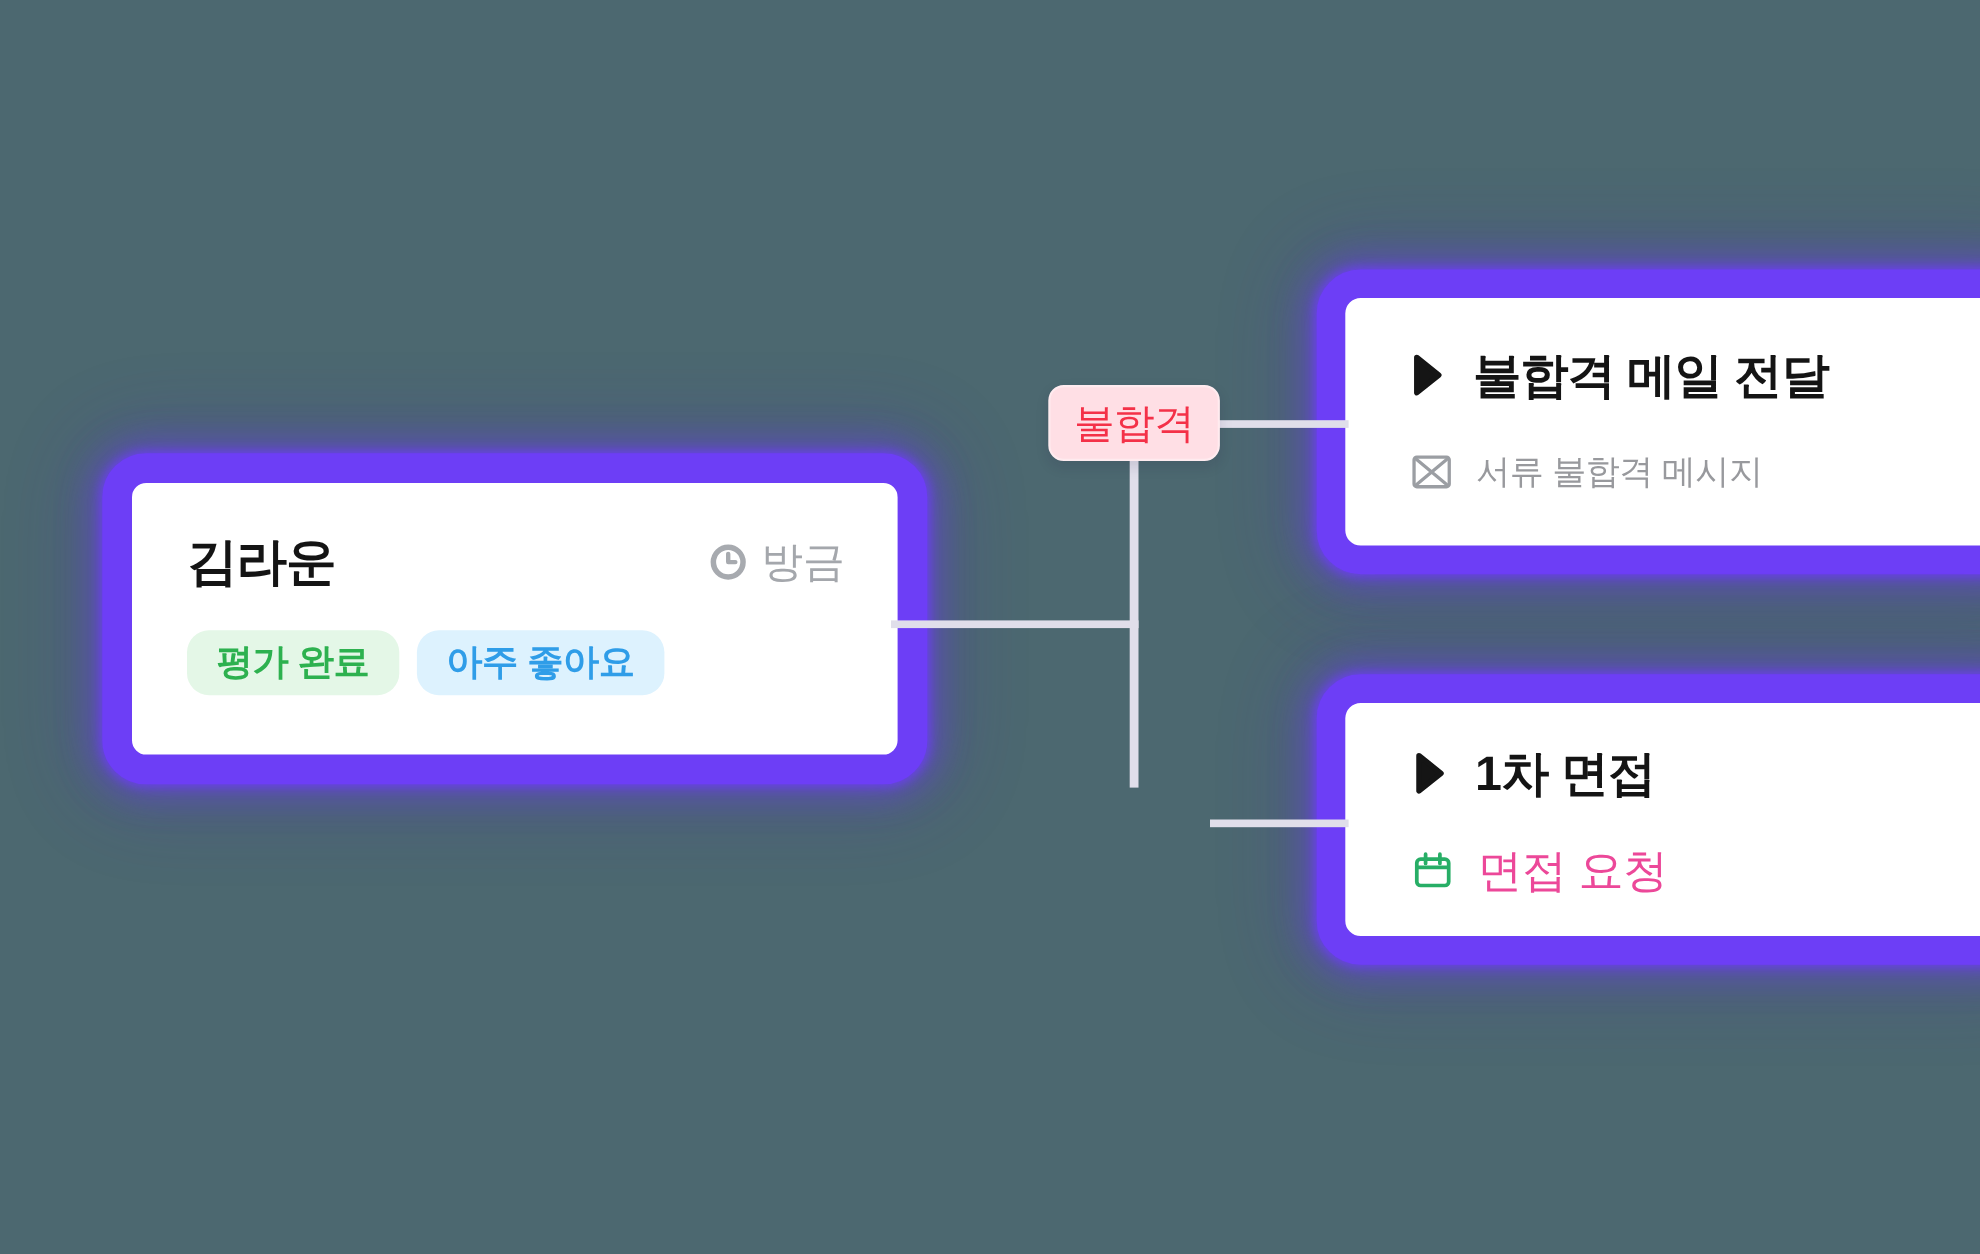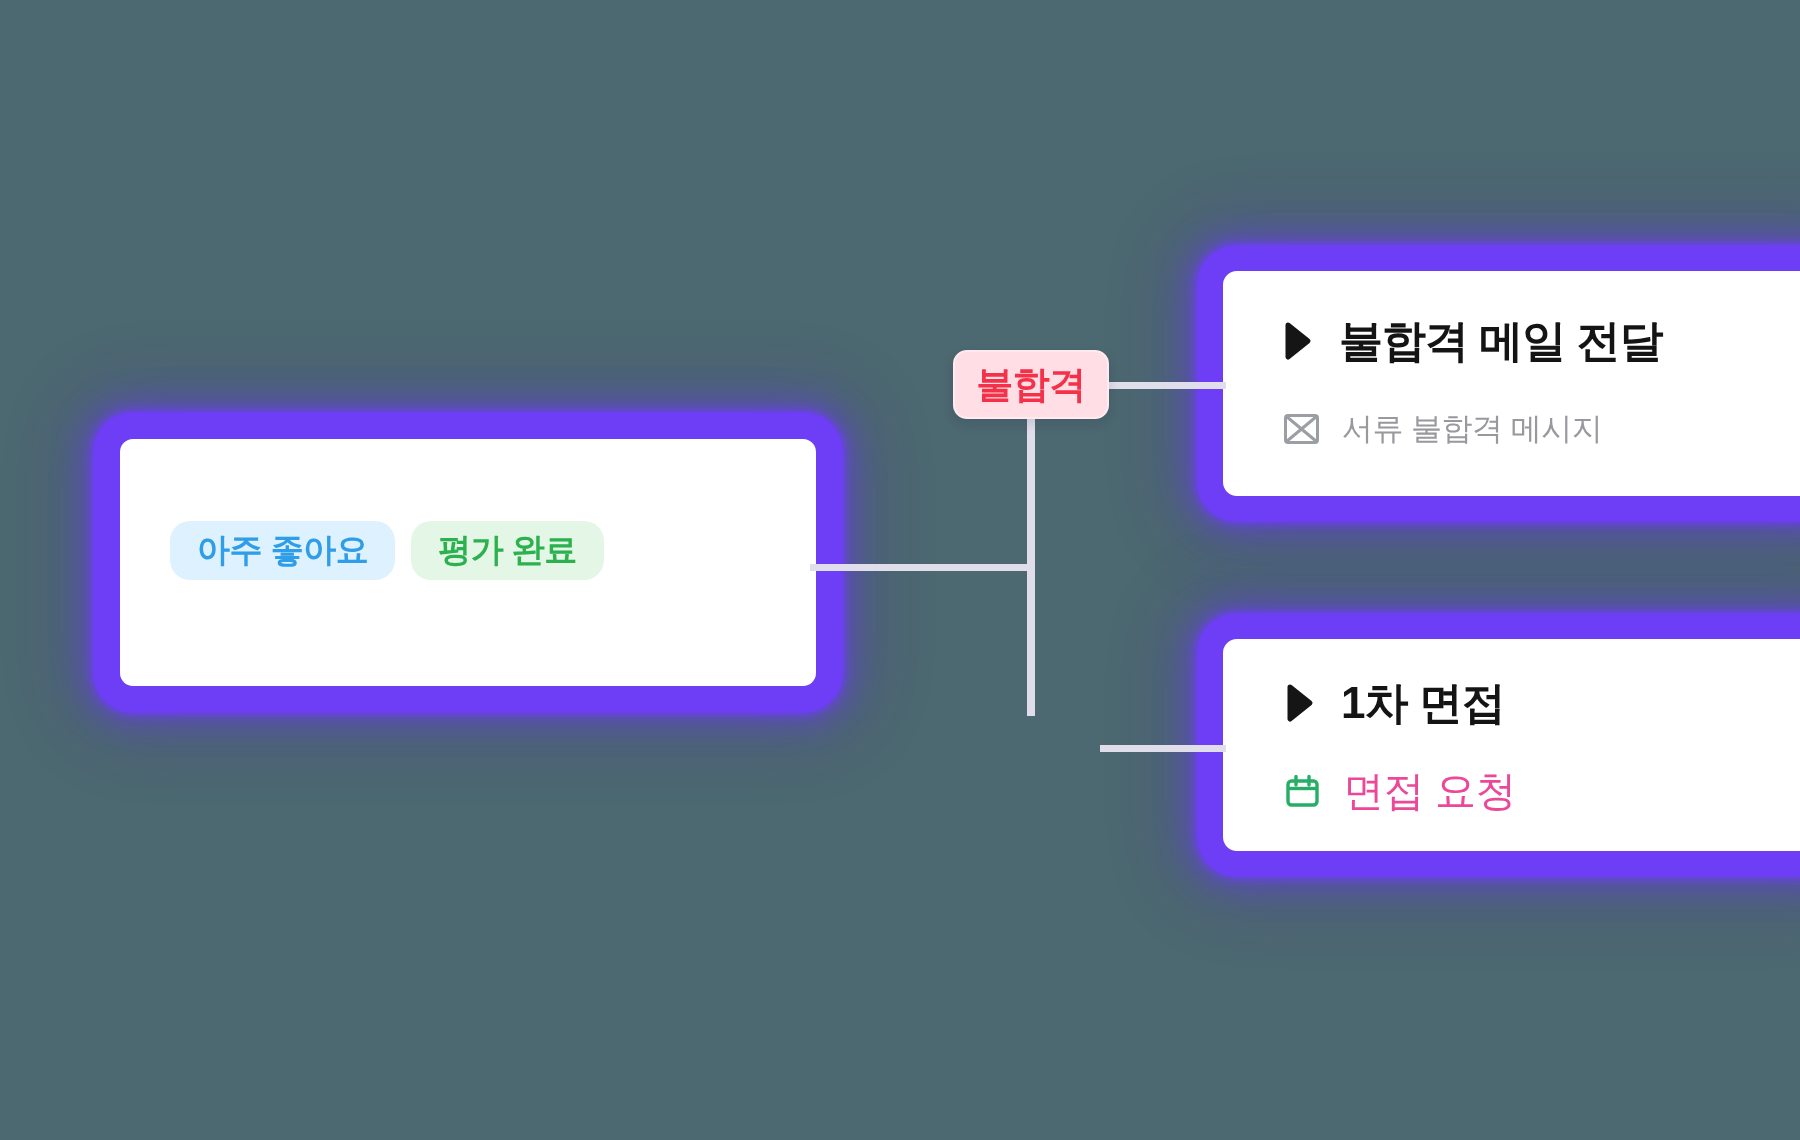--- a/index.html
+++ b/index.html
@@ -37,44 +37,54 @@
   .title-row{display:flex;align-items:center;gap:26px;height:64px;}
   .action-title{font-size:44px;font-weight:700;color:#141414;letter-spacing:-1px;white-space:nowrap;}
   .sub-row{display:flex;align-items:center;gap:22px;height:52px;}
   .sub-row-fail{margin-top:30px;}
   .sub-row-pass{margin-top:30px;}
   .sub-gray{font-size:31px;color:#98999D;letter-spacing:-0.5px;white-space:nowrap;}
   .sub-green{font-size:41px;color:#ec4899;letter-spacing:-0.5px;white-space:nowrap;}
 
   
   .chip{position:absolute;display:flex;align-items:center;justify-content:center;
-        border-radius:14px;z-index:40;font-weight:700;letter-spacing:-0.5px;
+        border-radius:14px;z-index:40;font-weight:400;letter-spacing:-0.5px;
         box-shadow:0 5px 12px rgba(30,20,60,.12);}
   .chip-fail{left:953px;top:350px;width:152px;height:65px;background:#FFDFE5;
              border:2px solid #FFEBEF;color:#F43148;font-size:37px;}
   .chip-pass{left:955px;top:713px;width:148px;height:69px;background:#E9F8EE;
              border:2px solid #F4FCF6;color:#3CBD62;font-size:38px;}
 
   .icon{flex:none;display:block;}
 </style>
 </head>
 <body>
 
 <div class="stage">
 
   <div class="edge edge-h-left"></div>
   <div class="edge edge-v"></div>
   <div class="edge edge-h-fail"></div>
   <div class="edge edge-h-pass"></div>
 
   <div class="node node-candidate">
     <div class="candidate-inner">
+      <div class="name-row">
+        <span class="candidate-name">김라운</span>
+        <span class="time-wrap">
+          <svg class="icon" width="34" height="34" viewBox="0 0 34 34">
+            <circle cx="17" cy="17" r="13.5" fill="none" stroke="#A7AAAF" stroke-width="5"></circle>
+            <path d="M17 9.5 V17 H23.5" fill="none" stroke="#A7AAAF" stroke-width="4" stroke-linecap="round" stroke-linejoin="round"></path>
+          </svg>
+          <span class="time-text">방금</span>
+        </span>
+      </div>
       <div class="badge-row">
+        <span class="badge badge-green">평가 완료</span>
         <span class="badge badge-blue">아주 좋아요</span>
-        <span class="badge badge-green">평가 완료</span>
       </div>
     </div>
   </div>
 
   <div class="node node-fail">
     <div class="action-inner-fail">
       <div class="title-row">
         <svg class="icon" width="30" height="44" viewBox="0 0 30 44">
           <path d="M5 6 L25 22 L5 38 Z" fill="#151515" stroke="#151515" stroke-width="5" stroke-linejoin="round"></path>
         </svg>

